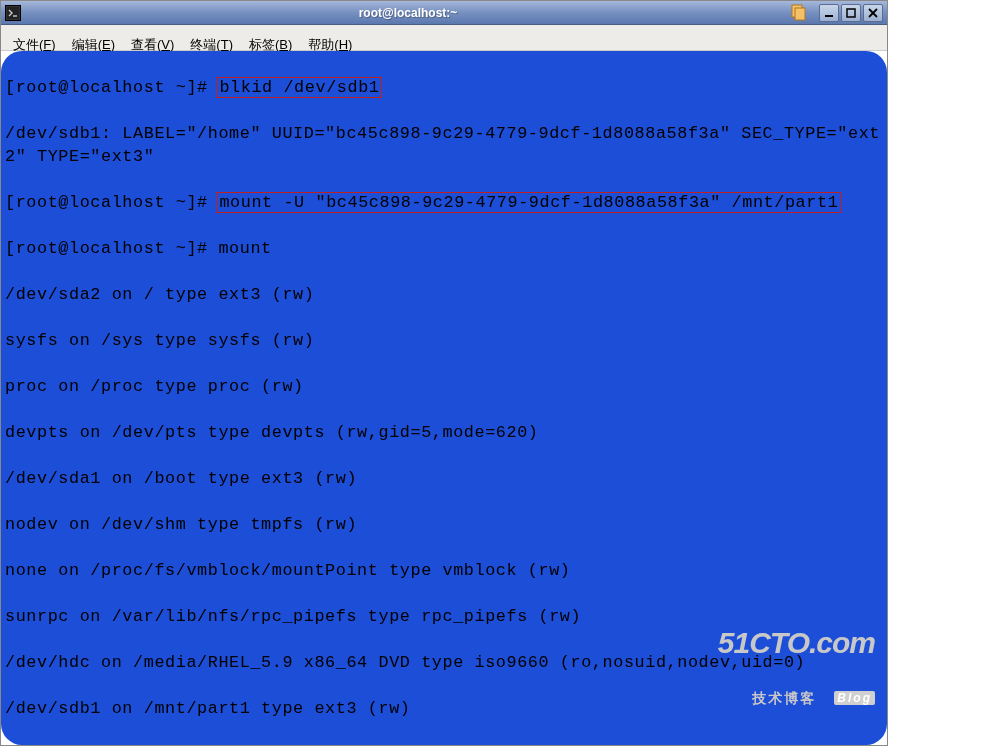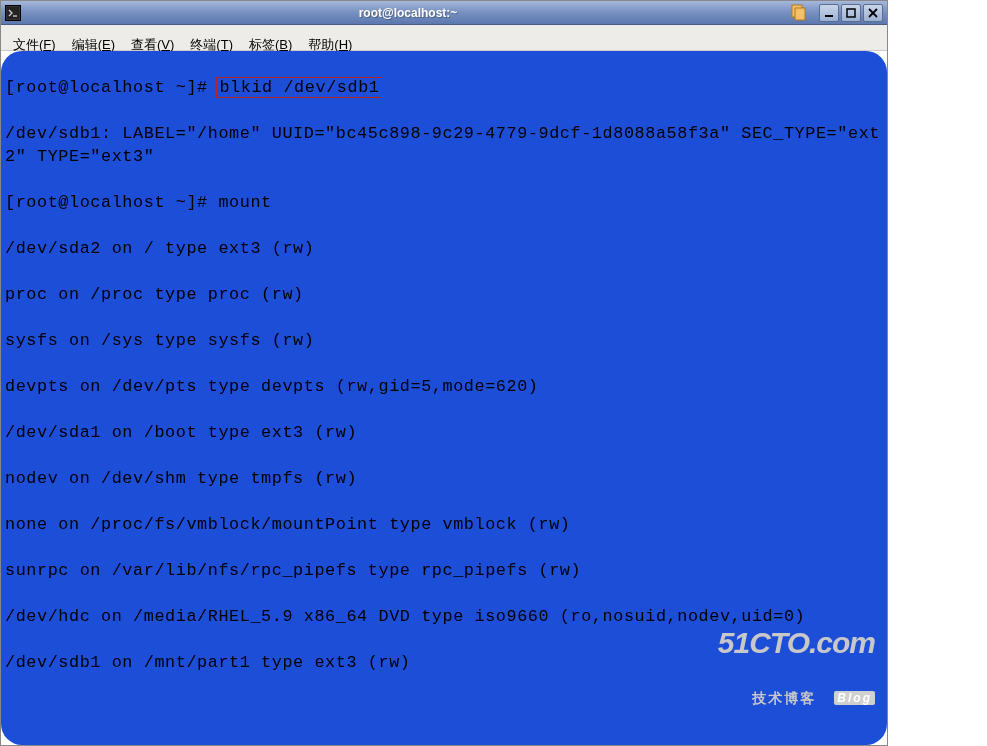--- a/index.html
+++ b/index.html
@@ -186,24 +186,25 @@
     <span class="menu-item"><span>编辑</span>(<span class="accel">E</span>)</span>
     <span class="menu-item"><span>查看</span>(<span class="accel">V</span>)</span>
     <span class="menu-item"><span>终端</span>(<span class="accel">T</span>)</span>
     <span class="menu-item"><span>标签</span>(<span class="accel">B</span>)</span>
     <span class="menu-item"><span>帮助</span>(<span class="accel">H</span>)</span>
   </div>
 
   <div class="terminal">
 <span class="line"><span>[root@localhost ~]# </span><span class="hl">blkid /dev/sdb1</span></span>
 <span class="line">/dev/sdb1: LABEL="/home" UUID="bc45c898-9c29-4779-9dcf-1d8088a58f3a" SEC_TYPE="ext2" TYPE="ext3"</span>
+<span class="line"><span>[root@localhost ~]# </span><span class="hl">mount -U "bc45c898-9c29-4779-9dcf-1d8088a58f3a" /mnt/part1</span></span>
 <span class="line"><span>[root@localhost ~]# </span><span>mount</span></span>
 <span class="line">/dev/sda2 on / type ext3 (rw)</span>
+<span class="line">sysfs on /sys type sysfs (rw)</span>
 <span class="line">proc on /proc type proc (rw)</span>
-<span class="line">sysfs on /sys type sysfs (rw)</span>
 <span class="line">devpts on /dev/pts type devpts (rw,gid=5,mode=620)</span>
 <span class="line">/dev/sda1 on /boot type ext3 (rw)</span>
 <span class="line">nodev on /dev/shm type tmpfs (rw)</span>
 <span class="line">none on /proc/fs/vmblock/mountPoint type vmblock (rw)</span>
 <span class="line">sunrpc on /var/lib/nfs/rpc_pipefs type rpc_pipefs (rw)</span>
 <span class="line">/dev/hdc on /media/RHEL_5.9 x86_64 DVD type iso9660 (ro,nosuid,nodev,uid=0)</span>
 <span class="line">/dev/sdb1 on /mnt/part1 type ext3 (rw)</span>
 
 
     <div class="watermark">

